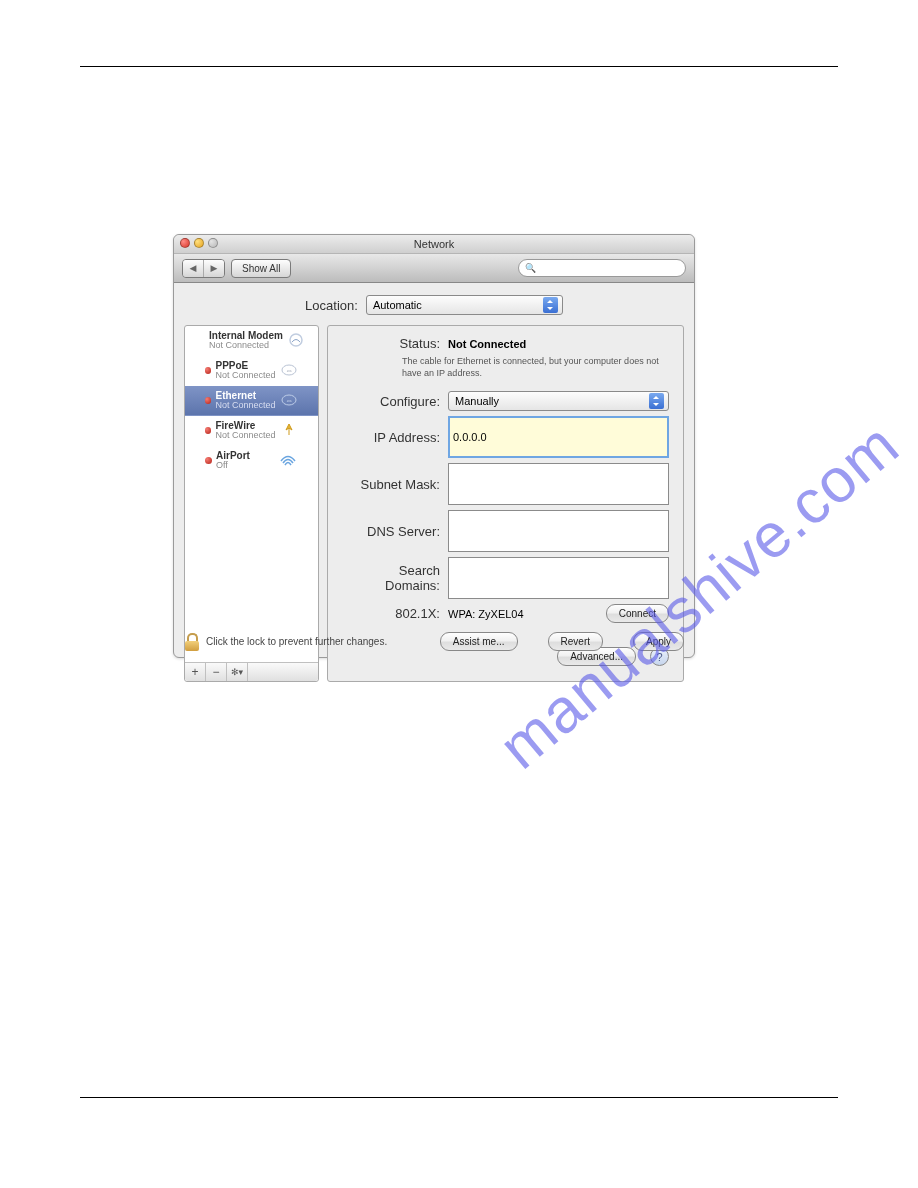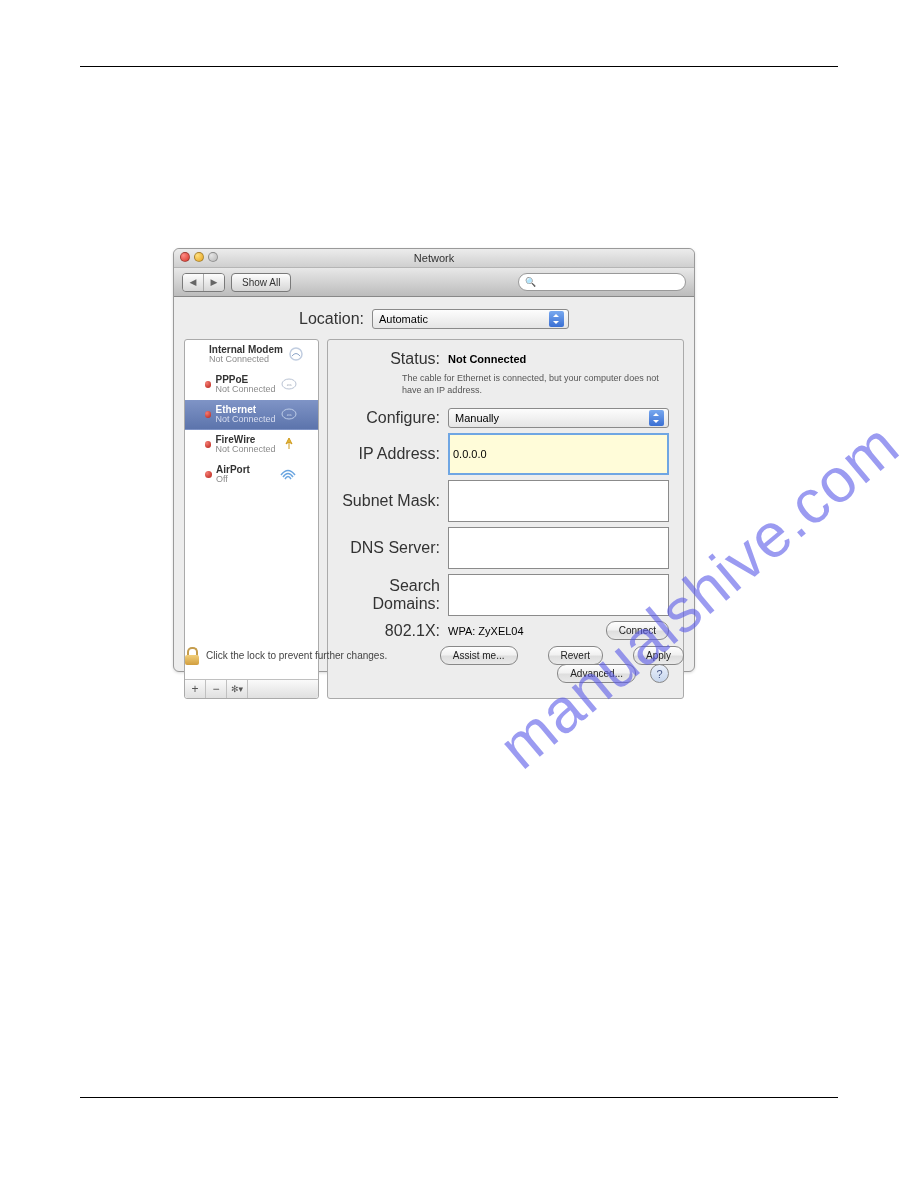--- a/index.html
+++ b/index.html
@@ -32,21 +32,21 @@
   transform: rotate(-40deg);
   transform-origin: center;
   pointer-events: none;
   z-index: 50;
   font-family: Arial, sans-serif;
   letter-spacing: 1px;
 }
 
 .window {
   position: absolute;
-  top: 248px;
+  top: 234px;
   left: 173px;
   width: 520px;
   height: 422px;
   border: 1px solid #9a9a9a;
   border-radius: 6px;
   background: #ededed;
   box-shadow: 0 1px 3px rgba(0,0,0,0.15);
 }
 .titlebar {
   height: 18px;
@@ -232,21 +232,21 @@
 }
 .row {
   display: flex;
   align-items: center;
   gap: 8px;
   margin-bottom: 5px;
 }
 .lbl {
   width: 98px;
   text-align: right;
-  font-size: 16px;
+  font-size: 13px;
   color: #333;
 }
 .val { font-size: 11px; }
 .bold { font-weight: bold; }
 .desc {
   font-size: 9px;
   color: #555;
   line-height: 1.3;
   margin-left: 60px;
   margin-bottom: 12px;

